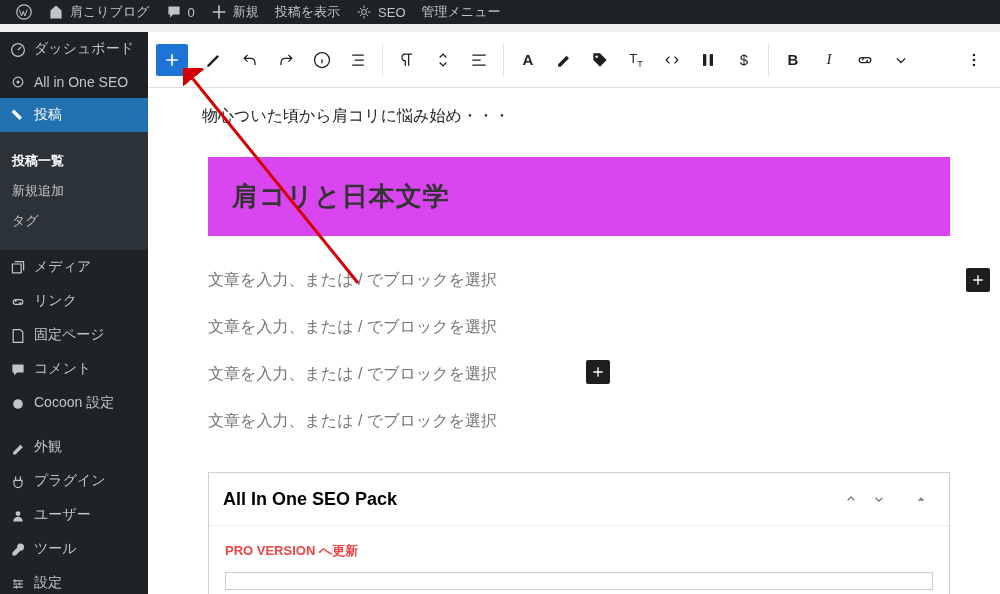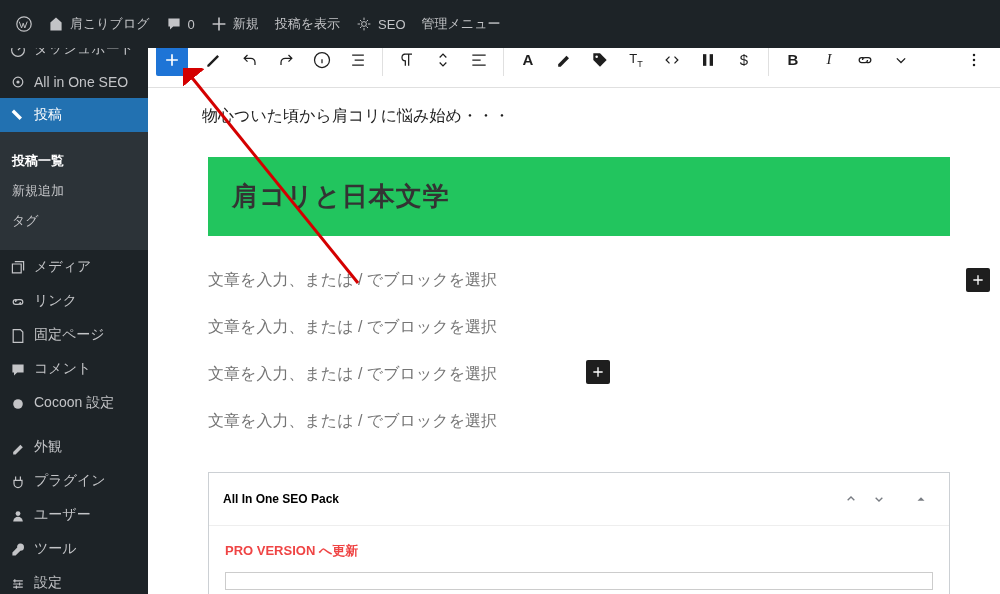--- a/index.html
+++ b/index.html
@@ -1,17 +1,17 @@
 <!DOCTYPE html>
 <html><head>
 <meta charset="utf-8">
 <style>
 *{margin:0;padding:0;box-sizing:border-box;font-family:-apple-system,BlinkMacSystemFont,"Segoe UI","Hiragino Kaku Gothic ProN","メイリオ",Meiryo,sans-serif}
 body{background:#f0f0f1;width:1000px;height:594px;overflow:hidden;position:relative}
-.adminbar{height:48px;background:#1d2327;color:#c3c4c7;display:flex;align-items:center;padding:0 8px;font-size:13px;position:relative;z-index:10}
+.adminbar{height:24px;background:#1d2327;color:#c3c4c7;display:flex;align-items:center;padding:0 8px;font-size:13px;position:relative;z-index:10}
 .adminbar-item{display:flex;align-items:center;gap:6px;padding:0 8px;height:32px;cursor:pointer;color:#c3c4c7}
 .wpicon{width:16px;height:16px;fill:currentColor;display:inline-flex;align-items:center;justify-content:center}
 .cloud{position:absolute;right:12px;top:36px;color:#a7aaad}
 .sidebar{position:absolute;left:0;top:32px;bottom:0;width:148px;background:#1d2327;color:#c3c4c7;font-size:14px;z-index:5}
 .side-item{display:flex;align-items:flex-end;gap:8px;padding:8px 10px;cursor:pointer;color:#eee}
 .side-item.dim{color:#c3c4c7}
 .side-item.current{background:#2271b1;color:#fff;position:relative}
 .side-item.current::after{content:"";position:absolute;right:-8px;top:50%;margin-top:-8px;border:8px solid transparent;border-left-color:#2271b1}
 .sub{background:#2c3338;padding:14px 0}
 .sub-item{padding:6px 12px;font-size:13px;color:#c3c4c7;cursor:pointer}
@@ -19,30 +19,30 @@
 .sep{height:10px}
 .main{position:absolute;left:148px;right:0;top:32px;bottom:0;background:#fff;overflow:hidden}
 .toolbar{height:56px;border-bottom:1px solid #e0e0e0;display:flex;align-items:center;padding:0 8px;gap:0}
 .tbtn{width:36px;height:36px;display:flex;align-items:center;justify-content:center;cursor:pointer;color:#1e1e1e;border-radius:2px}
 .tbtn.primary{background:#1e74d6;color:#fff;width:32px;height:32px;margin-right:8px}
 .tsep{width:1px;height:32px;background:#e0e0e0;margin:0 6px}
 .tspacer{flex:1}
 .ticon{width:20px;height:20px;fill:currentColor}
 .editor{padding:10px 50px 10px 60px;position:relative}
 .intro{font-size:16px;color:#1e1e1e;padding:8px 0 30px 0;margin-left:-6px}
-.hblock{background:#22c55e;padding:22px 24px;margin-bottom:24px}
+.hblock{background:#d946ef;padding:22px 24px;margin-bottom:24px}
 .hblock h2{font-size:26px;font-weight:700;color:#333;letter-spacing:1px}
 .pblock{position:relative;padding:10px 0;margin-bottom:6px}
 .placeholder{color:#757575;font-size:16px}
 .add-badge{position:absolute;width:24px;height:24px;background:#1e1e1e;color:#fff;display:flex;align-items:center;justify-content:center;border-radius:2px;cursor:pointer}
 .add-right{right:-40px;top:8px}
 .add-mid{right:340px;top:6px}
 .metabox{margin-top:30px;border:1px solid #ccd0d4;background:#fff}
 .metabox-h{display:flex;align-items:center;padding:12px 14px;border-bottom:1px solid #eee}
-.metabox-h h3{font-size:12px;font-weight:600;flex:1}
+.metabox-h h3{font-size:18px;font-weight:600;flex:1}
 .metabox-body{padding:16px}
 .pro{color:#ef4444;font-weight:700;font-size:13px}
 .pro-box{border:1px solid #ccc;height:18px;margin-top:12px}
 .arrow-line{position:absolute;left:183px;top:68px;pointer-events:none;z-index:20}
 </style>
 </head>
 <body>
 
 <div class="adminbar">
   <div class="adminbar-item">

